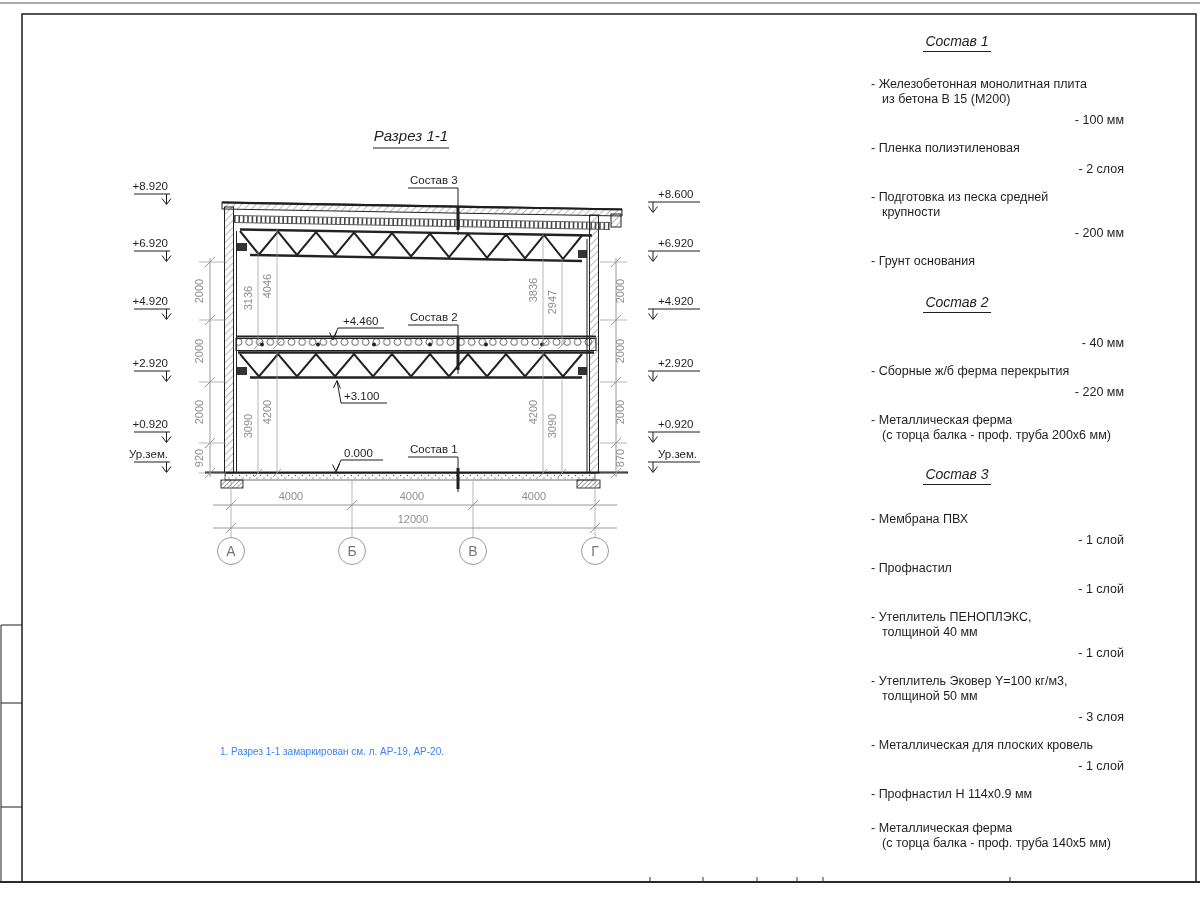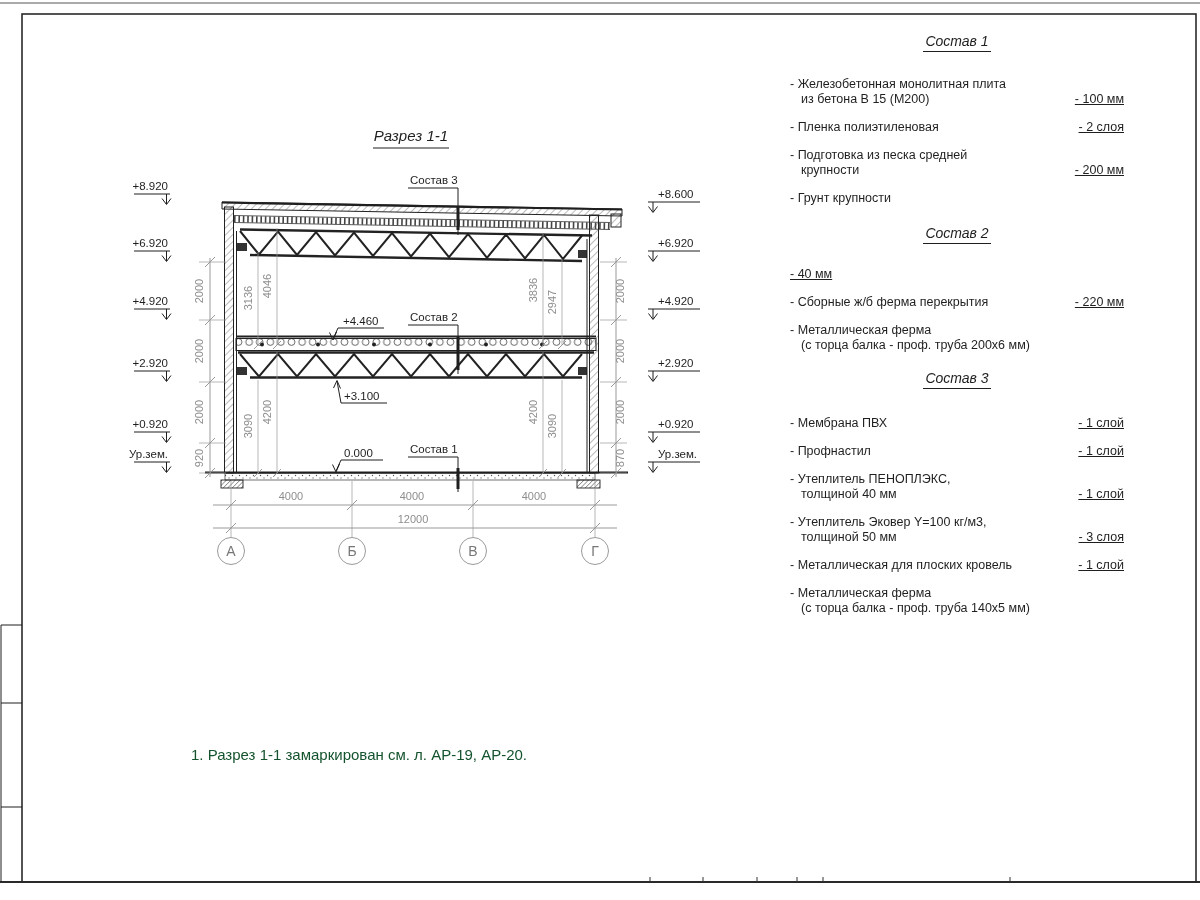--- a/index.html
+++ b/index.html
@@ -15,24 +15,24 @@
   .tlab{font-size:11.5px;fill:#1f1f1f;}
   .td{font-size:11px;fill:#8e8e8e;}
   .tax{font-size:14px;fill:#777;}
   .ttitle{font-size:15px;font-style:italic;fill:#1f1f1f;}
   .panel{position:absolute;left:790px;top:30px;width:334px;font-size:12.5px;line-height:15px;color:#1f1f1f;}
   .sec-h{text-align:center;font-style:italic;font-size:14px;}
   .sec-h span{border-bottom:1px solid #1f1f1f;padding:0 2px 2px 2px;}
   .h1{margin:4px 0 28px 0;}
   .h2{margin:20px 0 26px 0;}
   .h3{margin:18px 0 30px 0;}
-  .pitem{display:flex;justify-content:space-between;align-items:flex-end;gap:6px;margin-bottom:13px;}
+  .pitem{display:flex;justify-content:space-between;align-items:flex-end;gap:6px;margin-bottom:13px;flex-direction:column;}
   .plabel{width:242px;white-space:pre-line;padding-left:11px;text-indent:-11px;}
-  .pval{white-space:nowrap;text-decoration:underline;}
-  .note{position:absolute;left:191px;top:746px;font-size:15px;color:#14532d;}
+  .pval{white-space:nowrap;}
+  .note{position:absolute;left:220px;top:746px;font-size:10px;color:#3b82f6;}
 </style>
 </head>
 <body>
 
 <svg width="1200" height="900" viewBox="0 0 1200 900">
   <defs>
     <pattern id="hatch" width="5" height="5" patternUnits="userSpaceOnUse" patternTransform="rotate(45)">
       <line x1="0" y1="0" x2="0" y2="5" stroke="#555" stroke-width="0.8"></line>
     </pattern>
     <pattern id="hatchD" width="3.2" height="3.2" patternUnits="userSpaceOnUse" patternTransform="rotate(45)">
@@ -347,21 +347,21 @@
   <div class="pitem">
       <div class="plabel">- Пленка полиэтиленовая</div>
       <div class="pval">-  2 слоя</div>
     </div>
   <div class="pitem">
       <div class="plabel">- Подготовка из песка средней
 крупности</div>
       <div class="pval">- 200 мм</div>
     </div>
   <div class="pitem">
-      <div class="plabel">- Грунт крупности</div>
+      <div class="plabel">- Грунт основания</div>
       <div class="pval"></div>
     </div>
 
   <div class="sec-h h2"><span>Состав 2</span></div>
   <div class="pitem">
       <div class="pval">- 40 мм</div>
     </div>
   <div class="pitem">
       <div class="plabel">- Сборные ж/б ферма перекрытия</div>
       <div class="pval">- 220 мм</div>
@@ -389,19 +389,23 @@
   <div class="pitem">
       <div class="plabel">- Утеплитель Эковер Y=100 кг/м3,
 толщиной 50 мм</div>
       <div class="pval">- 3 слоя</div>
     </div>
   <div class="pitem">
       <div class="plabel">- Металлическая для плоских кровель</div>
       <div class="pval">- 1 слой</div>
     </div>
   <div class="pitem">
+      <div class="plabel">- Профнастил Н 114х0.9 мм</div>
+      <div class="pval"></div>
+    </div>
+  <div class="pitem">
       <div class="plabel">- Металлическая ферма
 (с торца балка - проф. труба 140х5 мм)</div>
       <div class="pval"></div>
     </div>
 </div>
 
 <div class="note">1. Разрез 1-1 замаркирован см. л. АР-19, АР-20.</div>
 
 </body></html>

